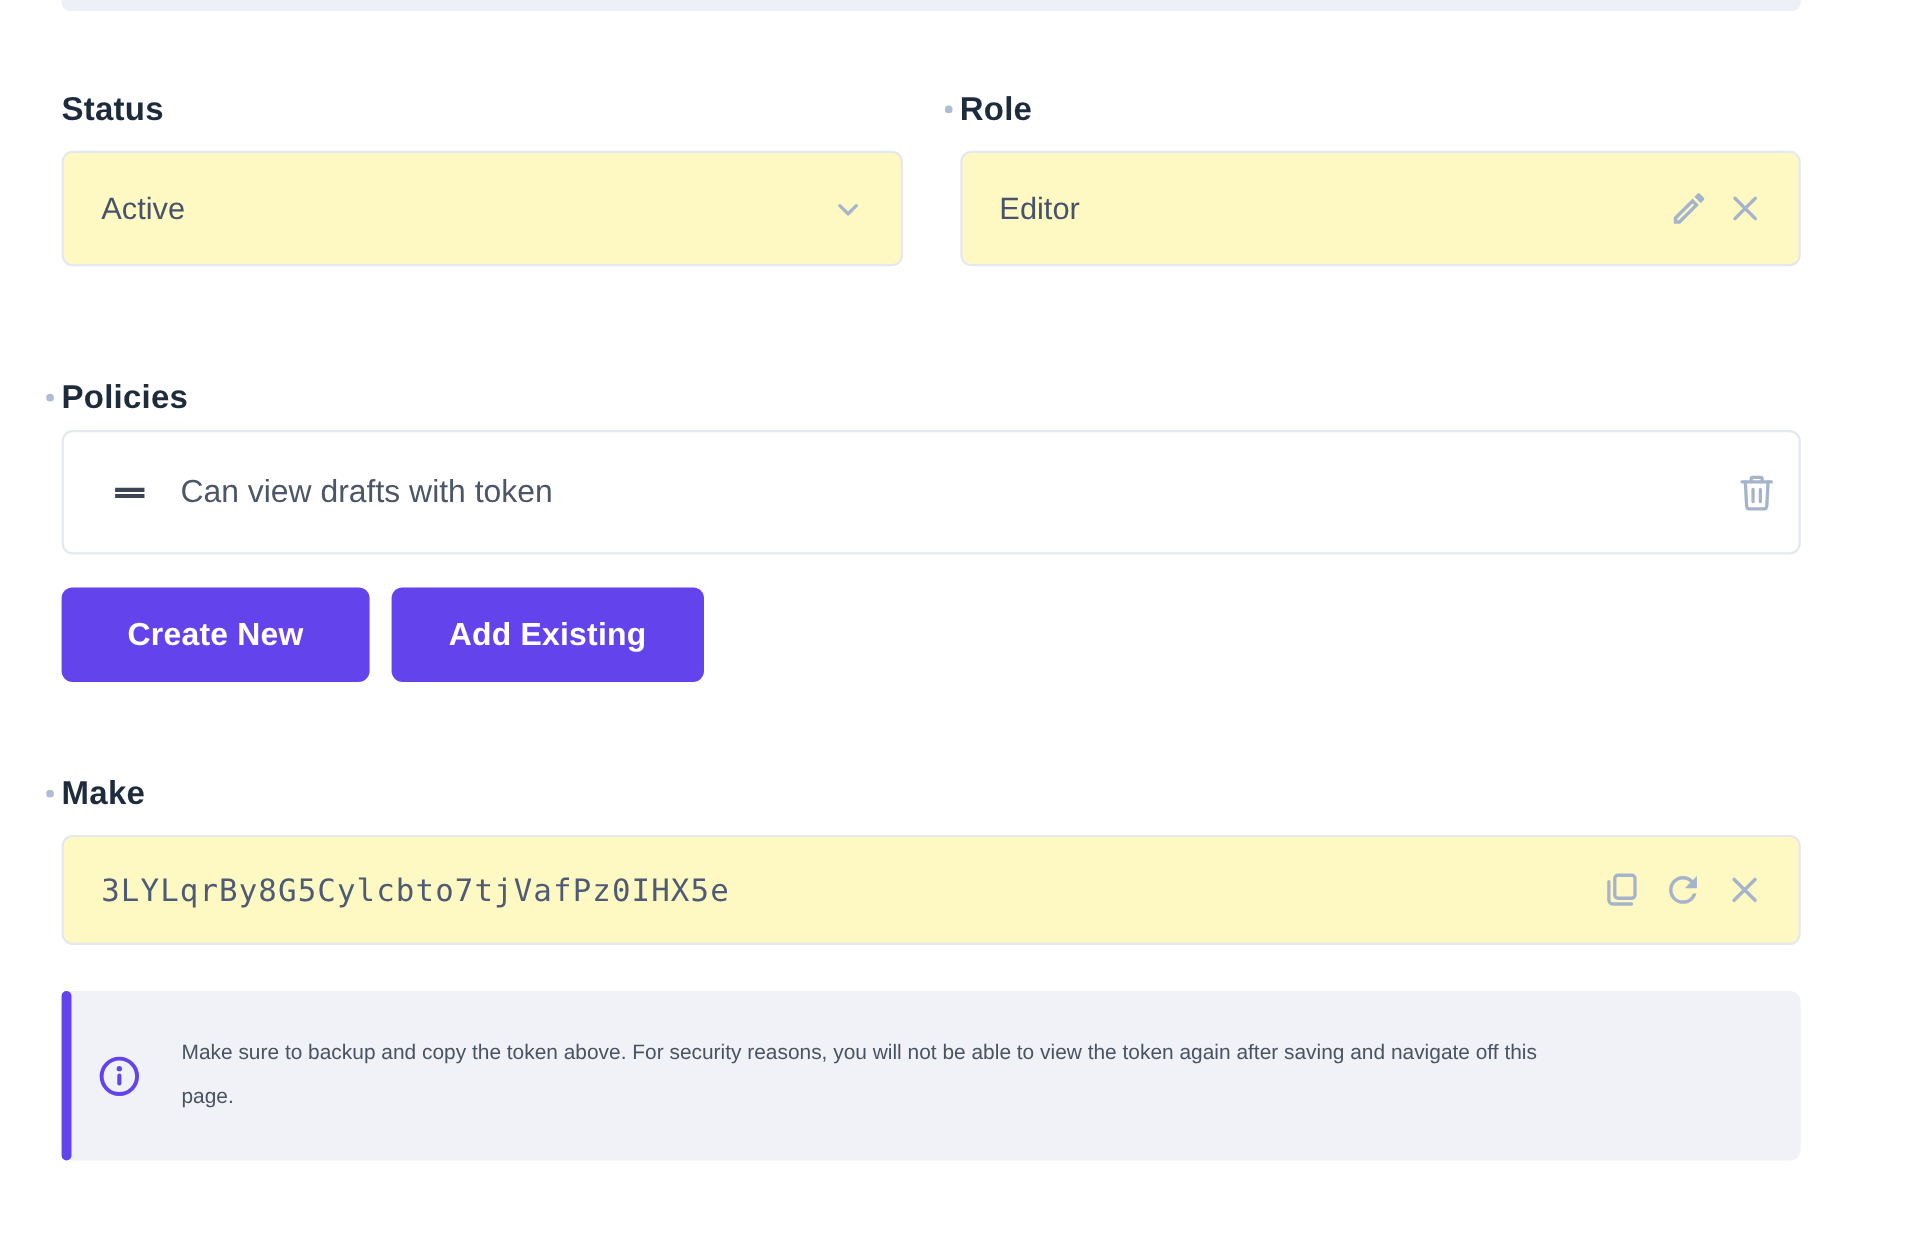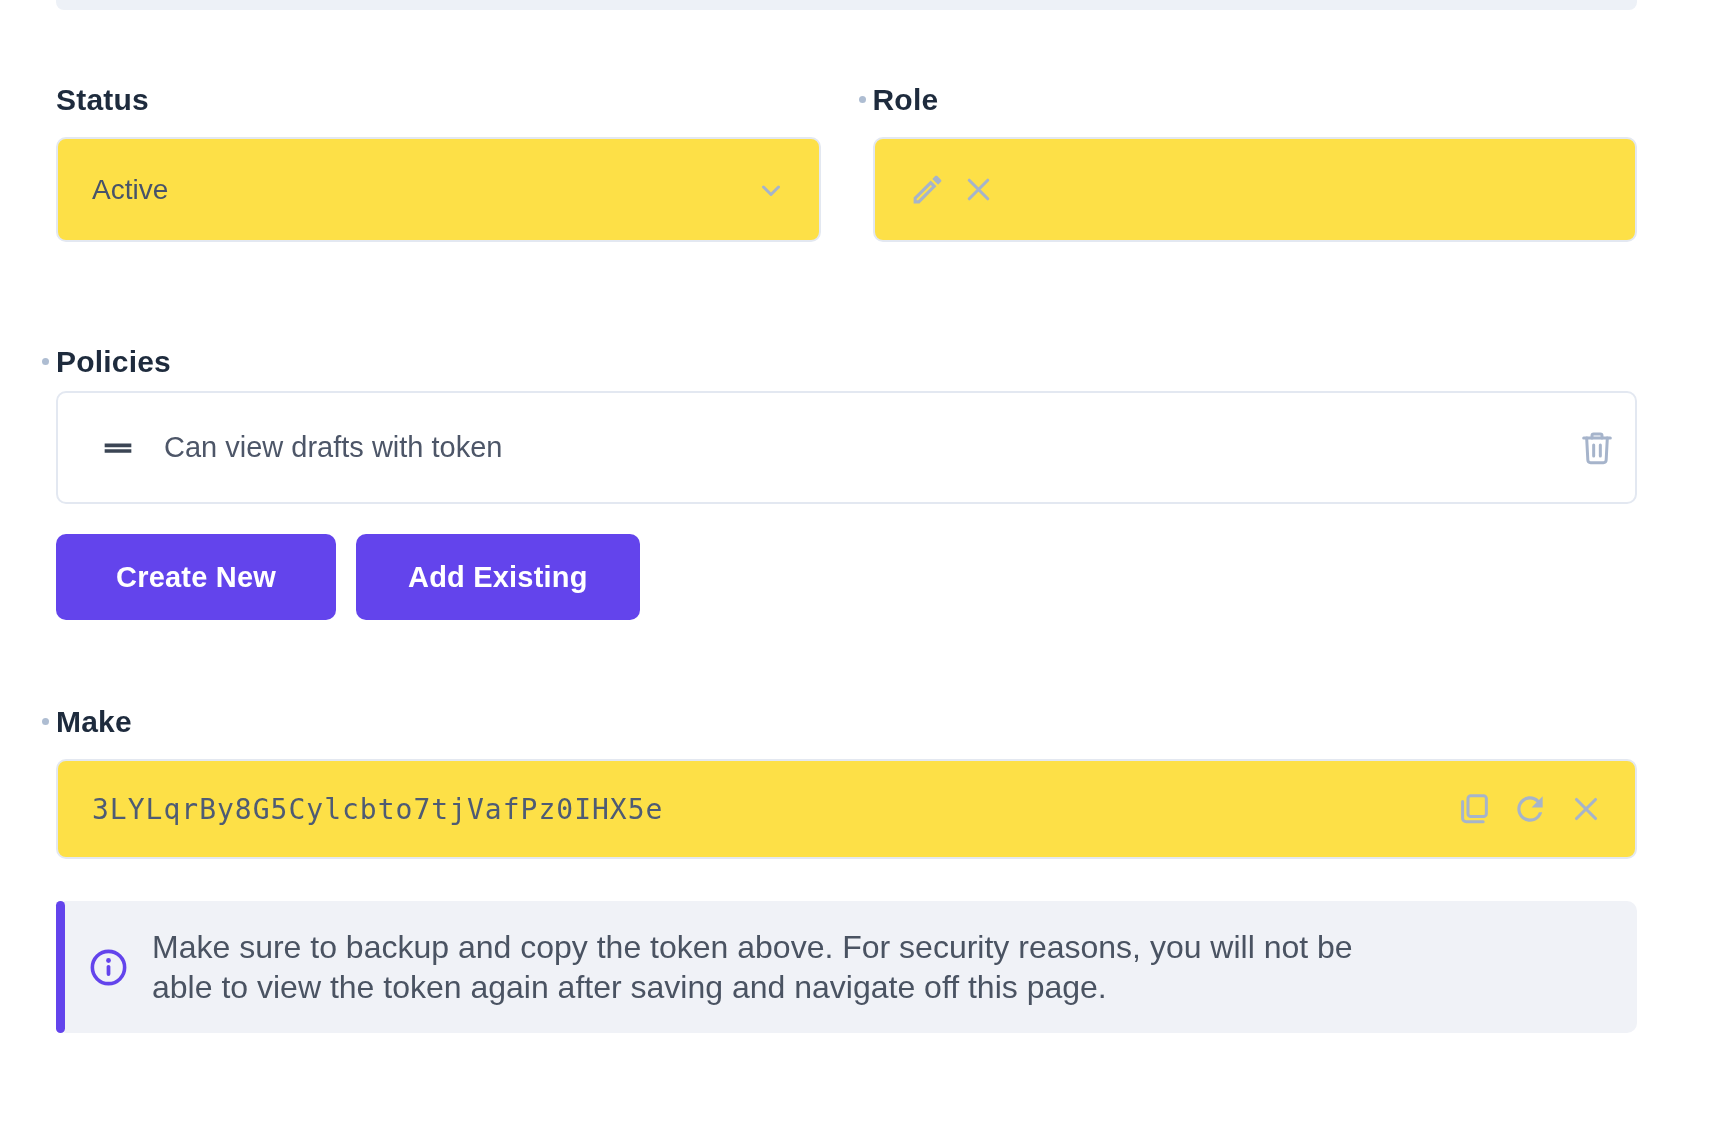--- a/index.html
+++ b/index.html
@@ -7,21 +7,21 @@
   .content{margin:0 99px 0 56px;}
 
   .top-strip{height:10px;background:#edf1f7;border-radius:0 0 8px 8px;}
 
   .row-two{display:grid;grid-template-columns:1fr 1fr;column-gap:52px;margin-top:73px;}
 
   .label-row{position:relative;margin-bottom:20px;height:34px;display:flex;align-items:center;}
   .label{font-size:30px;font-weight:bold;color:#1e2b3d;letter-spacing:.2px;}
   .req-dot{position:absolute;left:-14px;top:13px;width:7px;height:7px;border-radius:50%;background:#aebdd2;}
 
-  .input{height:105px;border:2px solid #e3e8f1;border-radius:10px;background:#fde047;
+  .input{height:105px;border:2px solid #e3e8f1;border-radius:10px;background:#fef9c3;
          display:flex;align-items:center;padding:0 30px 0 34px;box-sizing:border-box;}
   .input .value{flex:1;font-size:28px;color:#47536a;}
   .value-rel{color:#525e70;}
   .icon{display:inline-flex;align-items:center;justify-content:center;color:#a6b4cb;}
   .icon svg{display:block;}
   .icon-group{display:flex;align-items:center;gap:14px;}
 
   .section-policies{margin-top:103px;}
   .label-row-lg{margin-bottom:12px;}
   .policy-item{height:113px;border:2px solid #e3e8f1;border-radius:10px;background:#fff;
@@ -36,21 +36,21 @@
 
   .section-token{margin-top:85px;}
   .token-box{height:100px;}
   .mono{flex:1;font-family:"DejaVu Sans Mono","Liberation Mono",monospace;font-size:28px;color:#4e5b74;letter-spacing:1px;}
   .icon-group-token{gap:18px;}
 
   .notice{position:relative;margin-top:42px;background:#f0f2f7;border-radius:10px;
           display:flex;align-items:center;min-height:132px;padding:24px 40px 24px 0;box-sizing:border-box;}
   .notice-bar{position:absolute;left:0;top:0;bottom:0;width:9px;background:#6344ec;border-radius:6px;}
   .info-icon{width:43px;height:43px;color:#6344ec;margin:0 22px 0 31px;flex-shrink:0;}
-  .notice-text{margin:0;font-size:32px;line-height:40px;color:#4a5362;max-width:1270px;}
+  .notice-text{margin:13px;font-size:19px;line-height:40px;color:#4a5362;max-width:1270px;}
 </style>
 </head>
 <body>
 
 <div class="content">
 
   <div class="top-strip"></div>
 
   <div class="row-two">
 
@@ -67,20 +67,21 @@
         </span>
       </div>
     </div>
 
     <div>
       <div class="label-row">
         <span class="req-dot"></span>
         <span class="label">Role</span>
       </div>
       <div class="input">
+        <span class="value value-rel">Editor</span>
         <span class="icon-group">
           <span class="icon">
             <svg width="37" height="37" viewBox="0 0 24 24" fill="currentColor">
                 <path d="M14.06 9.02l.92.92L5.92 19H5v-.92l9.06-9.06m3.6-6.02c-.25 0-.51.1-.7.29l-1.83 1.83 3.75 3.75 1.83-1.83c.39-.39.39-1.02 0-1.41l-2.34-2.34c-.2-.2-.45-.29-.71-.29zm-3.6 3.19L3 17.25V21h3.75L17.81 9.94l-3.75-3.75z"></path>
               </svg>
           </span>
           <span class="icon">
             <svg width="37" height="37" viewBox="0 0 24 24" fill="none" stroke="currentColor" stroke-width="2" stroke-linecap="round">
                 <path d="M6 6l12 12M18 6L6 18"></path>
               </svg>

